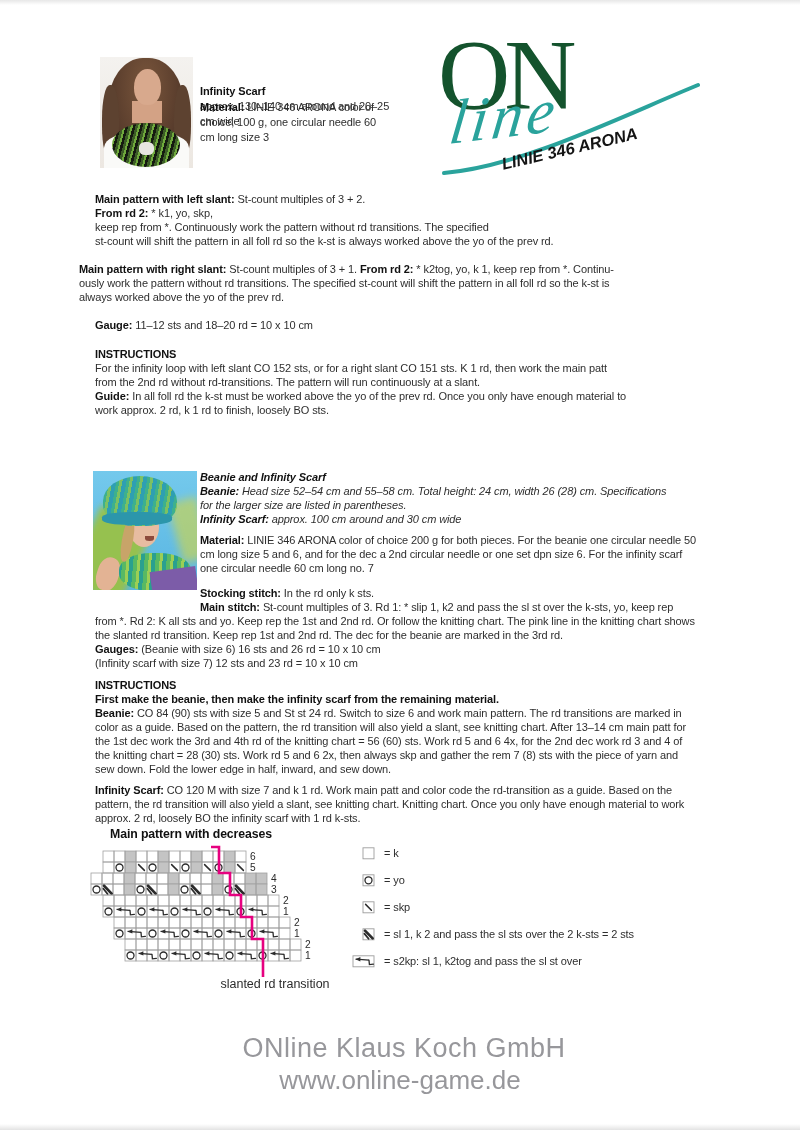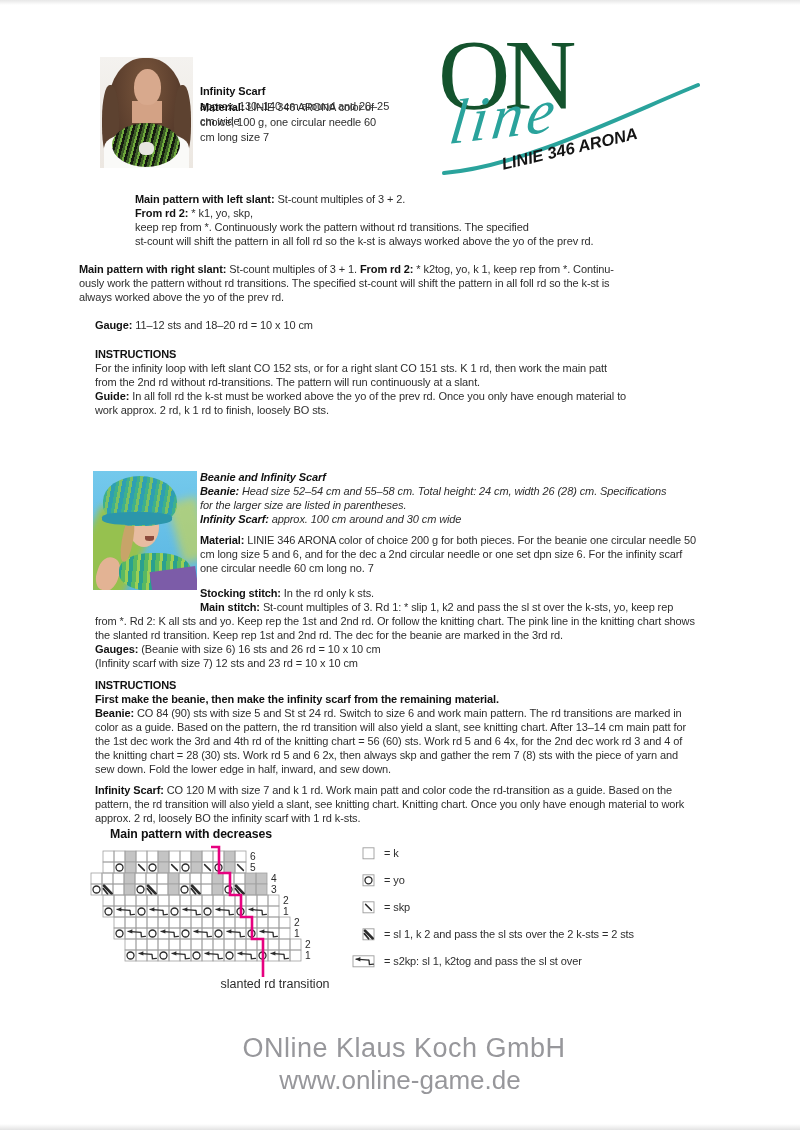--- a/index.html
+++ b/index.html
@@ -8,21 +8,21 @@
   .edge-top{position:absolute;left:0;top:0;width:800px;height:5px;
             background:linear-gradient(#e7e7e7,#ffffff);}
   .edge-bottom{position:absolute;left:0;top:1124px;width:800px;height:6px;
             background:linear-gradient(#ffffff,#e3e3e3);}
 
   .tblock{position:absolute;font-size:11px;line-height:14px;letter-spacing:-0.1px;white-space:nowrap;}
   .tblock .b{font-weight:bold;color:#111;}
 
   #introA{left:200px;top:44px;line-height:15px;margin-top:40px;}
   #introB{left:200px;top:100px;line-height:15px;}
-  #p1{left:95px;top:192px;margin-left:40px;}
+  #p1{left:95px;top:192px;}
   #p2{left:79px;top:262px;}
   #gauge{left:95px;top:318px;}
   #ins1h{left:95px;top:347px;}
   #ins1{left:95px;top:361px;}
   #s2a{left:200px;top:470px;font-style:italic;}
   #s2b{left:200px;top:533px;}
   #s2c{left:200px;top:586px;}
   #s2d{left:95px;top:614px;}
   #ins2a{left:95px;top:678px;}
   #ins2b{left:95px;top:783px;}
@@ -92,21 +92,21 @@
     <div class="lockL"></div>
     <div class="lockR"></div>
     <div class="shirt"></div>
     <div class="neck"></div>
     <div class="face"></div>
     <div class="scarf"></div>
     <div class="scarf-hole"></div>
   </div>
 
   <div class="tblock" id="introA"><span class="b">Infinity Scarf</span><br><span>approx. 130–140 cm around and 20–25</span><br><span>cm wide</span></div>
-  <div class="tblock" id="introB"><span class="b">Material:</span><span> LINIE 346 ARONA color of</span><br><span>choice, 100 g, one circular needle 60</span><br><span>cm long size 7</span></div>
+  <div class="tblock" id="introB"><span class="b">Material:</span><span> LINIE 346 ARONA color of</span><br><span>choice, 100 g, one circular needle 60</span><br><span>cm long size 3</span></div>
 
   <div id="logo">
     <svg class="logo-swoosh" width="300" height="175" viewBox="0 0 300 175">
       <path id="swoosh-path" d="M14,148 C90,142 190,92 268,60" fill="none" stroke="#2aa39c" stroke-width="4" stroke-linecap="round"></path>
     </svg>
     <span class="logo-on" style="color: #14532d;">ON</span>
     <span class="logo-line" style="color: rgb(42, 163, 156);">line</span>
     <div class="logo-sub">LINIE 346 ARONA</div>
   </div>
 

